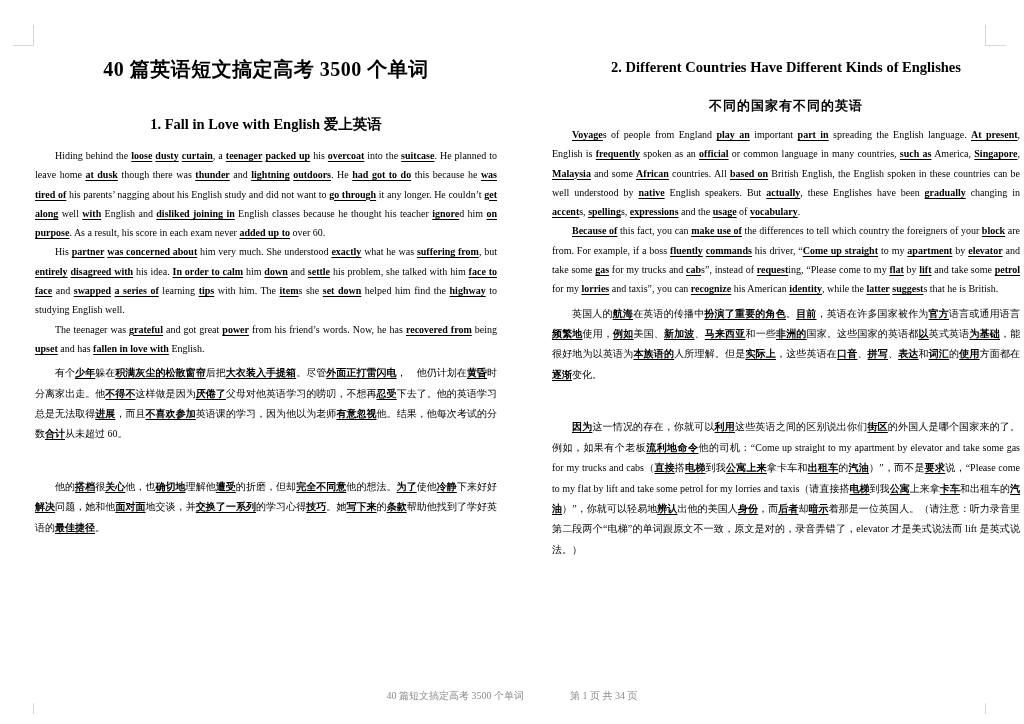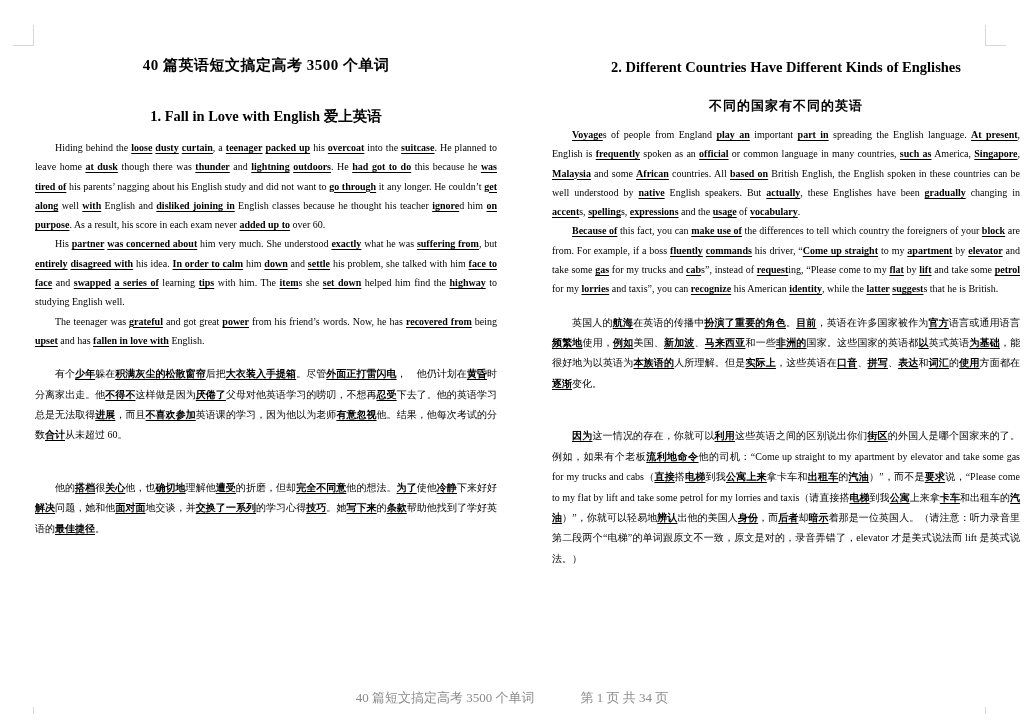--- a/index.html
+++ b/index.html
@@ -22,21 +22,21 @@
   .corner.tr { left: 985px; top: 25px; border-left: 1px solid #d8d8d8;  border-bottom: 1px solid #d8d8d8; }
   .corner.bl { left: 13px; top: 693px; border-right: 1px solid #d8d8d8; border-top: 1px solid #d8d8d8; }
   .corner.br { left: 985px; top: 693px; border-left: 1px solid #d8d8d8;  border-top: 1px solid #d8d8d8; }
 
   .col { position: absolute; top: 48px; }
   .col-left  { left: 35px;  width: 462px; }
   .col-right { left: 552px; width: 468px; }
 
   .doc-title {
     margin: 8px 0 0 0;
-    font-size: 15px;
+    font-size: 20px;
     font-weight: 700;
     text-align: center;
     letter-spacing: 0.5px;
   }
   .article-title {
     margin: 32px 0 0 0;
     font-size: 14.5px;
     font-weight: 700;
     text-align: center;
   }
@@ -53,35 +53,35 @@
 
   .para {
     margin: 0;
     font-size: 10px;
     line-height: 19.3px;
     text-align: justify;
     text-indent: 2em;
     word-break: break-word;
   }
   .para.zh { line-height: 20.4px; margin-top: 32px; }
-  .para.gap-before { margin-top: 14px; }
+  .para.gap-before { margin-top: 5px; }
 
   .s-n  { }
   .s-bu { font-weight: 700; text-decoration: underline; text-underline-offset: 2px; }
   .s-u  { text-underline-offset: 2px; }
 
   .footer {
     position: absolute;
     left: 0;
     top: 689px;
     width: 100%;
     display: flex;
     justify-content: center;
     gap: 46px;
-    font-size: 13px;
+    font-size: 10px;
     color: #8c8c8c;
     background: #ffffff;
   }
 </style>
 </head>
 <body>
 
 <div class="page">
   <div class="corner tl"></div>
   <div class="corner tr"></div>

